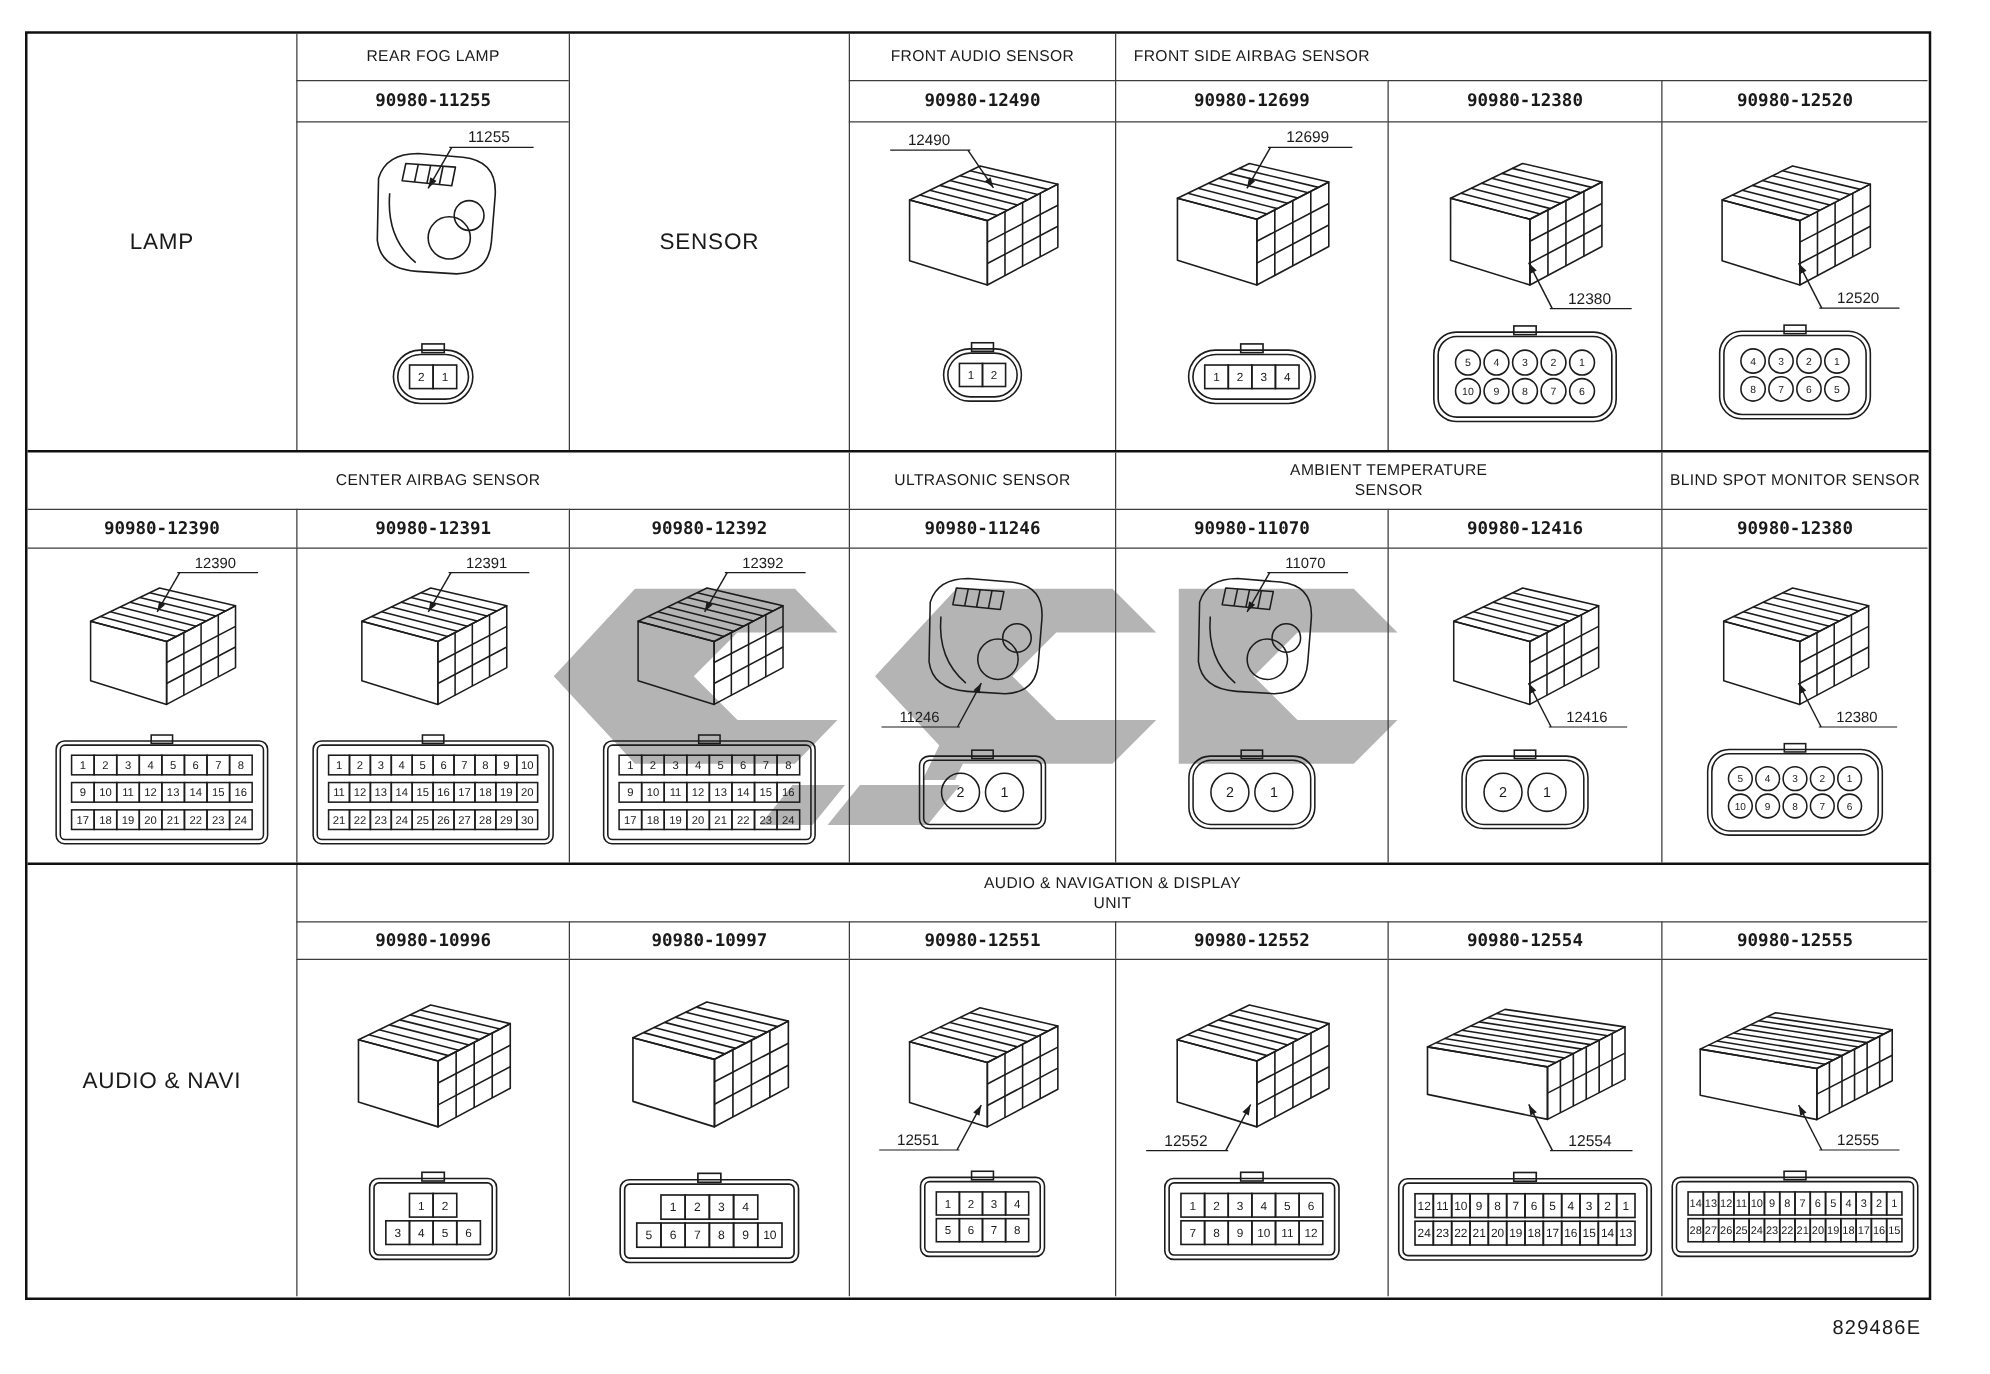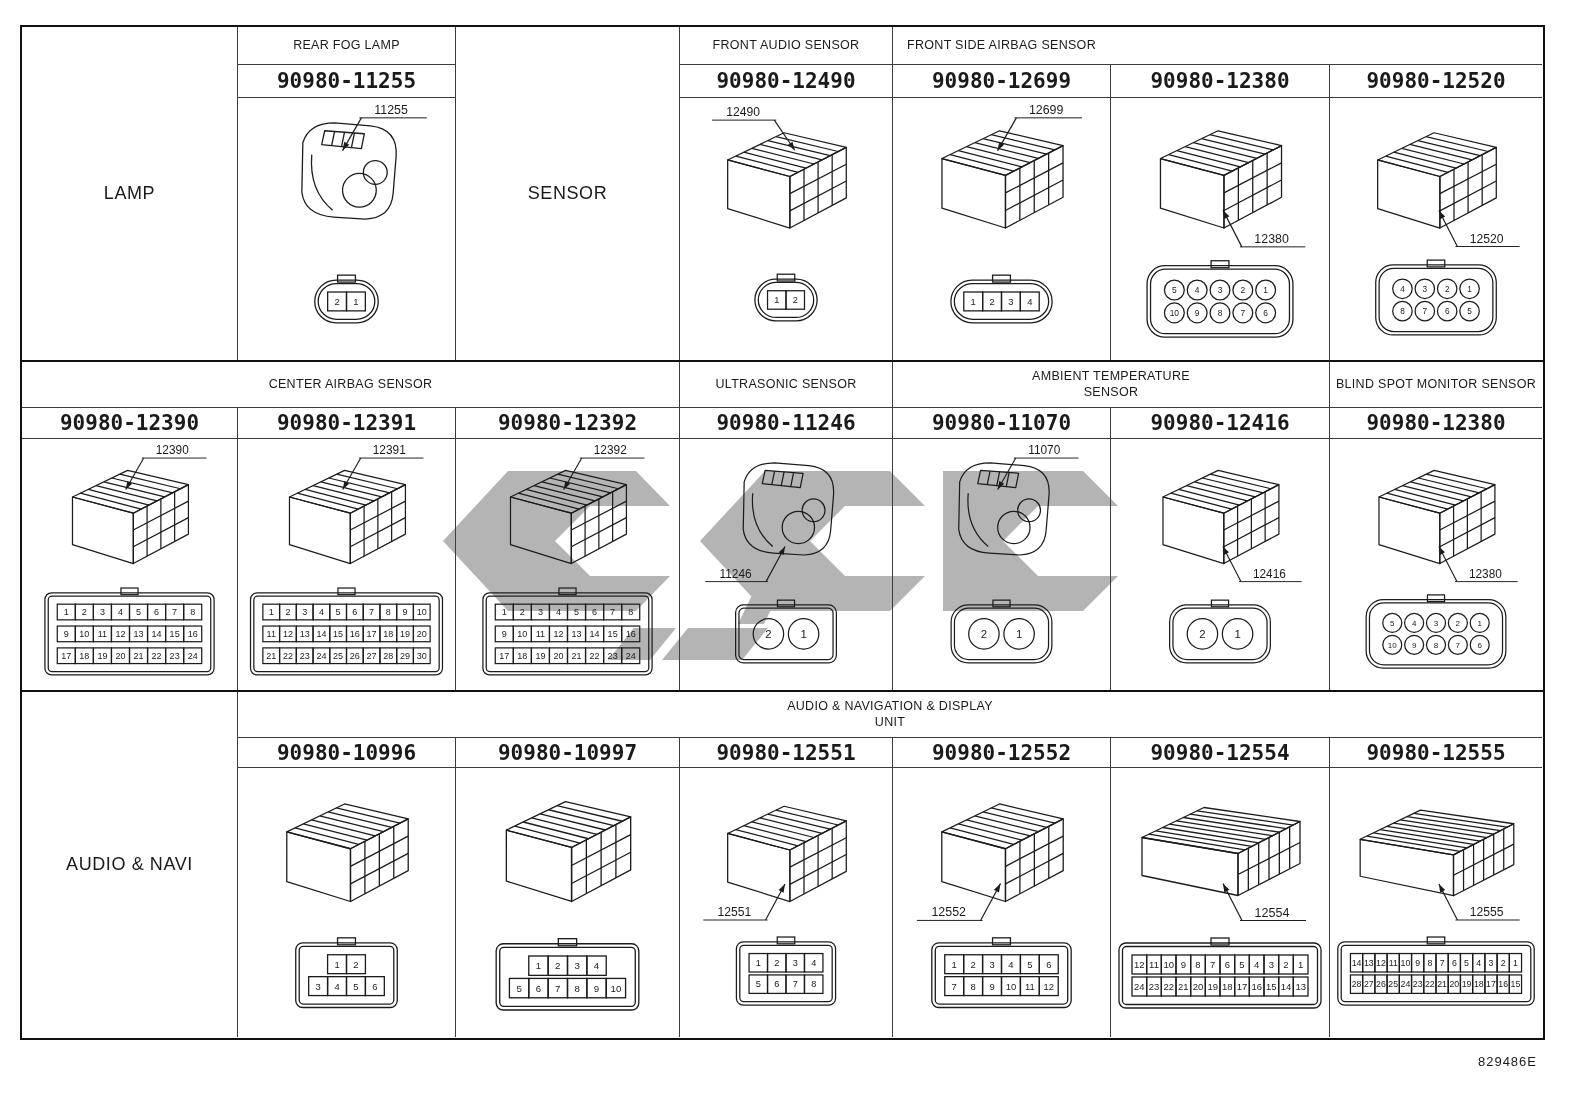--- a/index.html
+++ b/index.html
@@ -16,26 +16,26 @@
   .g1{height:333px;grid-template-rows:37px 33px 1fr;}
   .g2{height:330px;grid-template-rows:45px 31px 1fr;border-top:2.5px solid #111;}
   .g3{height:347px;grid-template-rows:45px 30px 1fr;border-top:2.5px solid #111;}
   .cell{
     border-left:1px solid #3c3c3c;border-top:1px solid #3c3c3c;box-sizing:border-box;
     display:flex;flex-direction:column;align-items:center;justify-content:center;
     overflow:hidden;background:transparent;
   }
   .bl0{border-left:none;text-align:right;} .bt0{border-top:none;}
   .title{font-size:12.5px;line-height:1.25;text-align:center;letter-spacing:.3px;}
-  .part{font-family:"DejaVu Sans Mono",monospace;font-weight:700;font-size:21px;letter-spacing:0;}
+  .part{font-family:"DejaVu Sans Mono",monospace;font-weight:700;font-size:14px;letter-spacing:0;}
   .cat{font-size:18px;letter-spacing:.6px;}
   .fig{padding:1px;}
   .fig svg{display:block;width:100%;height:100%;}
   .footer{
-    position:absolute;right:55px;top:1054px;font-size:13px;letter-spacing:1px;z-index:1;
+    position:absolute;right:55px;top:1054px;font-size:16px;letter-spacing:1px;z-index:1;
   }
 </style>
 </head>
 <body>
 
 <svg class="wm" viewBox="0 0 684 232">
   <g id="wm-shapes" stroke="none" fill="#b4b4b4">
     <path d="M5,95 L70,25 L198,25 L232,60 L152,60 L117,95 L152,130 L232,130 L198,165 L70,165 Z"></path>
     <path d="M262,95 L327,25 L452,25 L487,60 L407,60 L372,95 L407,130 L487,130 L452,165 L327,165 Z"></path>
     <path d="M505,25 L645,25 L680,60 L600,60 L565,95 L600,130 L680,130 L645,165 L505,165 Z"></path>

